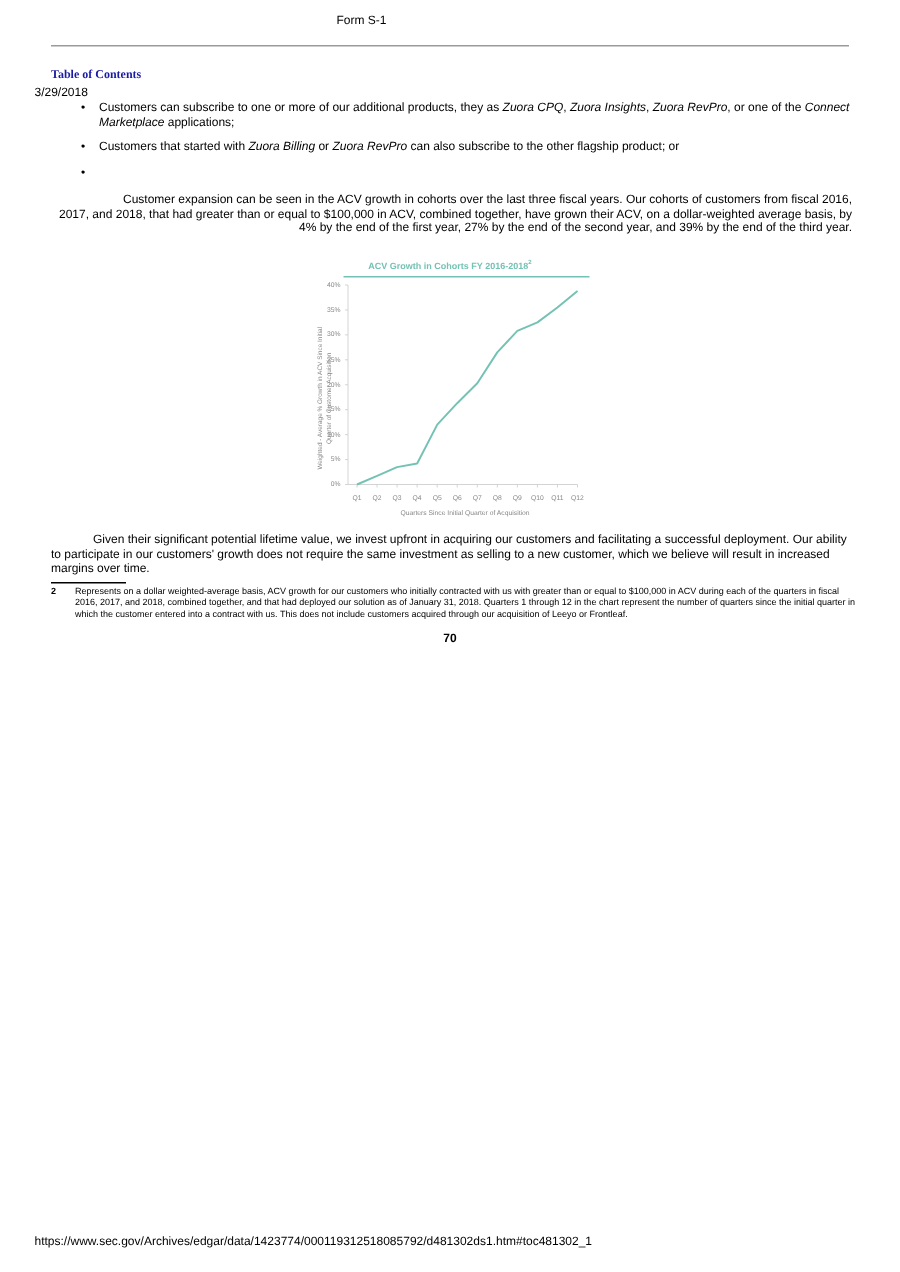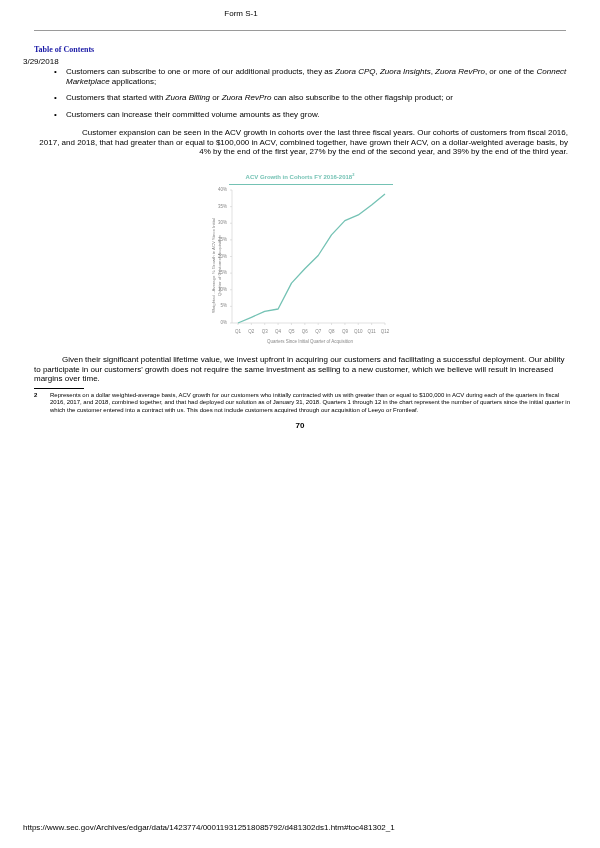--- a/index.html
+++ b/index.html
@@ -46,21 +46,21 @@
   <span class="hdr-date">3/29/2018</span>
   <span class="hdr-title">Form S-1</span>
 </div>
 <div class="hdr-rule"></div>
 
 <a class="toc-link">Table of Contents</a>
 
 <ul class="bullets" id="bullets">
     <li><span class="dot">•</span><span>Customers can subscribe to one or more of our additional products, they as </span><i>Zuora CPQ</i><span>, </span><i>Zuora Insights</i><span>, </span><i>Zuora RevPro</i><span>, or one of the </span><i>Connect Marketplace</i><span> applications;</span></li>
     <li><span class="dot">•</span><span>Customers that started with </span><i>Zuora Billing</i><span> or </span><i>Zuora RevPro</i><span> can also subscribe to the other flagship product; or</span></li>
-    <li><span class="dot">•</span><span>Customers can increase their committed volume amounts as they grow.</span></li>
+    <li><span class="dot">•</span></li>
   </ul>
 
 <p class="para p1">Customer expansion can be seen in the ACV growth in cohorts over the last three fiscal years. Our cohorts of customers from fiscal 2016, 2017, and 2018, that had greater than or equal to $100,000 in ACV, combined together, have grown their ACV, on a dollar-weighted average basis, by 4% by the end of the first year, 27% by the end of the second year, and 39% by the end of the third year.</p>
 
 <div class="chart-wrap">
   <div class="chart-title"><span>ACV Growth in Cohorts FY 2016-2018</span><sup>2</sup></div>
   <div class="chart-title-rule"></div>
   <div id="yticks">
       <div class="ylab" style="left: 4px; top: 155px;">0%</div>
       <div class="ylab" style="left: 4px; top: 138.375px;">5%</div>

